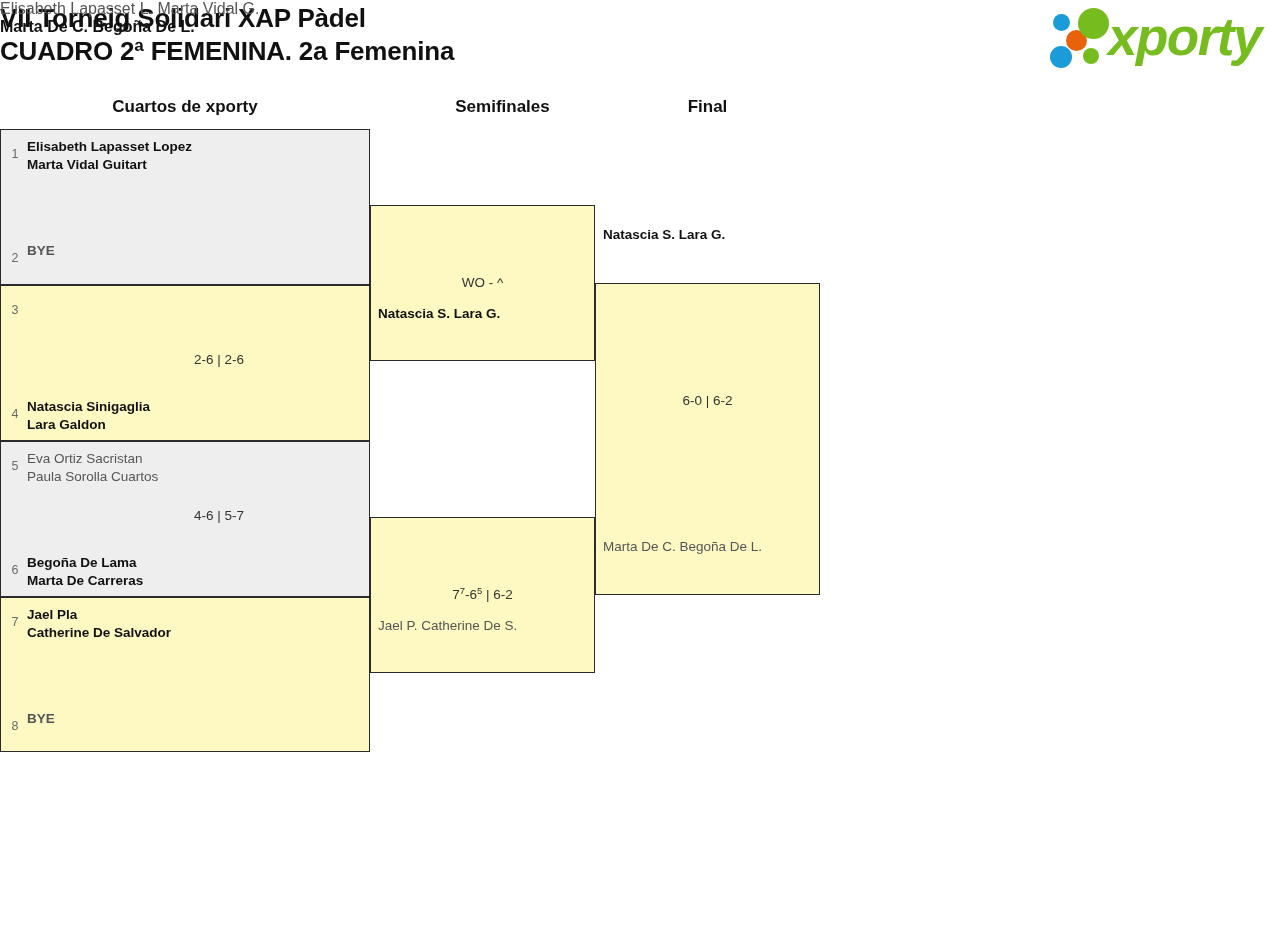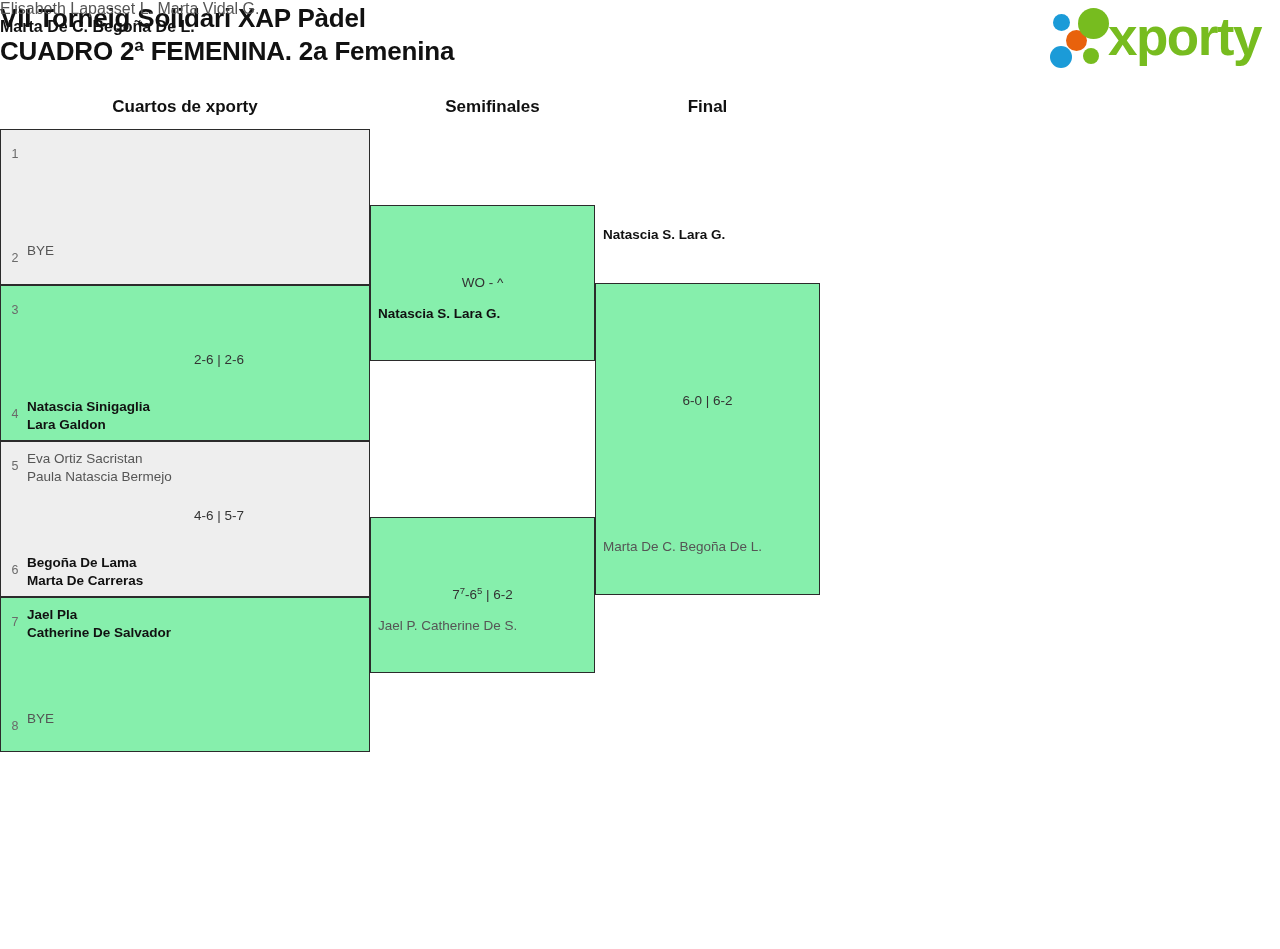--- a/index.html
+++ b/index.html
@@ -38,20 +38,21 @@
     color: #111111;
   }
 
   
   #brand-logo {
     position: absolute;
     left: 1050px;
     top: 6px;
     width: 228px;
     height: 62px;
+    font-style: italic;
   }
   #logo-dots {
     position: absolute;
     left: 0;
     top: 2px;
     width: 62px;
     height: 58px;
   }
   .dot { position: absolute; border-radius: 50%; }
   .dot.d1 { left: 3px;  top: 6px;  width: 17px; height: 17px; background: #1b9bd8; }
@@ -74,53 +75,53 @@
   .round-header {
     position: absolute;
     font-size: 17px;
     font-weight: bold;
     color: #111111;
     text-align: center;
     top: 97px;
     white-space: nowrap;
   }
   #round-header-qf { left: 0px;   width: 370px; }
-  #round-header-sf { left: 380px; width: 225px; }
+  #round-header-sf { left: 390px; width: 225px; }
   #round-header-f  { left: 595px; width: 225px; }
 
   
   #bracket {
     position: absolute;
     left: 0;
     top: 0;
     width: 1280px;
     height: 949px;
   }
 
   .match-box {
     position: absolute;
     box-sizing: border-box;
     border: 1px solid #2b2b2b;
   }
   .match-box.shaded { background: #eeeeee; }
-  .match-box.plain  { background: #86efac; }
+  .match-box.plain  { background: #fef9c3; }
 
   .team {
     position: absolute;
     left: 0;
     width: 100%;
     box-sizing: border-box;
     padding-left: 26px;
     font-size: 13.5px;
     line-height: 18px;
     white-space: nowrap;
   }
   .team.winner { font-weight: bold; color: #111111; }
   .team.loser  { font-weight: normal; color: #555555; }
-  .team.bye    { font-weight: normal; color: #555555; }
+  .team.bye    { font-weight: bold; color: #555555; }
   .team .pname { display: block; }
 
   .seed {
     position: absolute;
     left: 6px;
     width: 16px;
     text-align: center;
     font-size: 12.5px;
     color: #6a6a6a;
     font-weight: normal;
@@ -210,20 +211,24 @@
 </div>
 
 <div class="round-header" id="round-header-qf">Cuartos de xporty</div>
 <div class="round-header" id="round-header-sf">Semifinales</div>
 <div class="round-header" id="round-header-f">Final</div>
 
 <div id="bracket">
 
   <div class="match-box shaded" id="qf-match-1">
     <div class="seed qf-seed-top">1</div>
+    <div class="team winner qf-team-top">
+      <span class="pname">Elisabeth Lapasset Lopez</span>
+      <span class="pname">Marta Vidal Guitart</span>
+    </div>
     <div class="score qf-score"></div>
     <div class="seed qf-seed-bottom">2</div>
     <div class="team bye qf-team-bottom">
       <span class="pname">BYE</span>
     </div>
   </div>
 
   <div class="match-box plain" id="qf-match-2">
     <div class="seed qf-seed-top">3</div>
     <div class="score qf-score">2-6 | 2-6</div>
@@ -231,21 +236,21 @@
     <div class="team winner qf-team-bottom">
       <span class="pname">Natascia Sinigaglia</span>
       <span class="pname">Lara Galdon</span>
     </div>
   </div>
 
   <div class="match-box shaded" id="qf-match-3">
     <div class="seed qf-seed-top">5</div>
     <div class="team loser qf-team-top">
       <span class="pname">Eva Ortiz Sacristan</span>
-      <span class="pname">Paula Natascia Bermejo</span>
+      <span class="pname">Paula Sorolla Cuartos</span>
     </div>
     <div class="score qf-score">4-6 | 5-7</div>
     <div class="seed qf-seed-bottom">6</div>
     <div class="team winner qf-team-bottom">
       <span class="pname">Begoña De Lama</span>
       <span class="pname">Marta De Carreras</span>
     </div>
   </div>
 
   <div class="match-box plain" id="qf-match-4">

